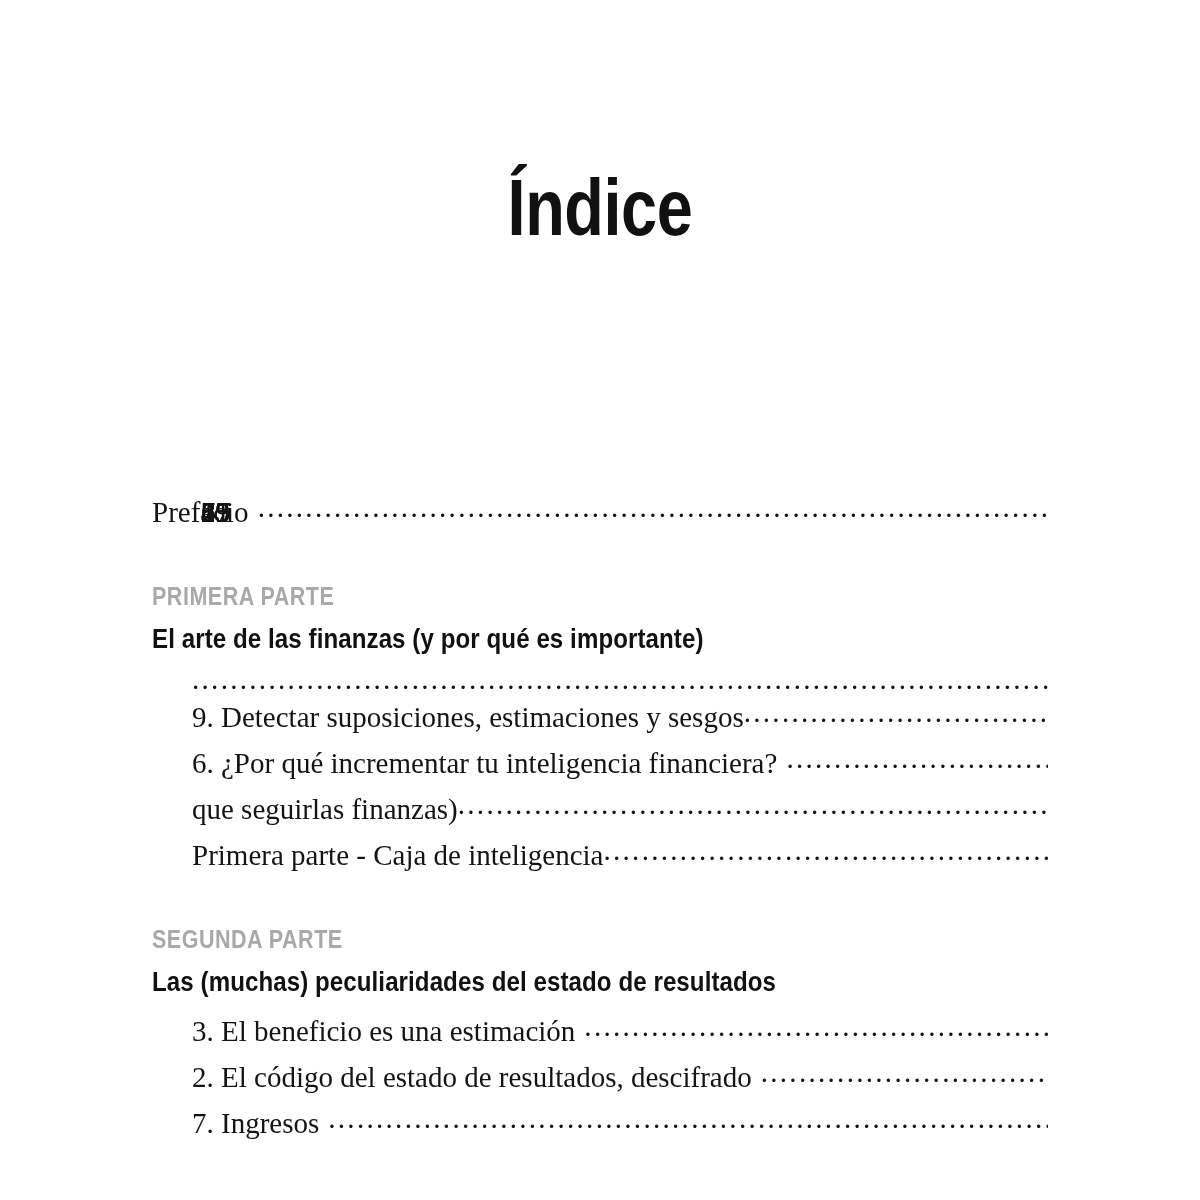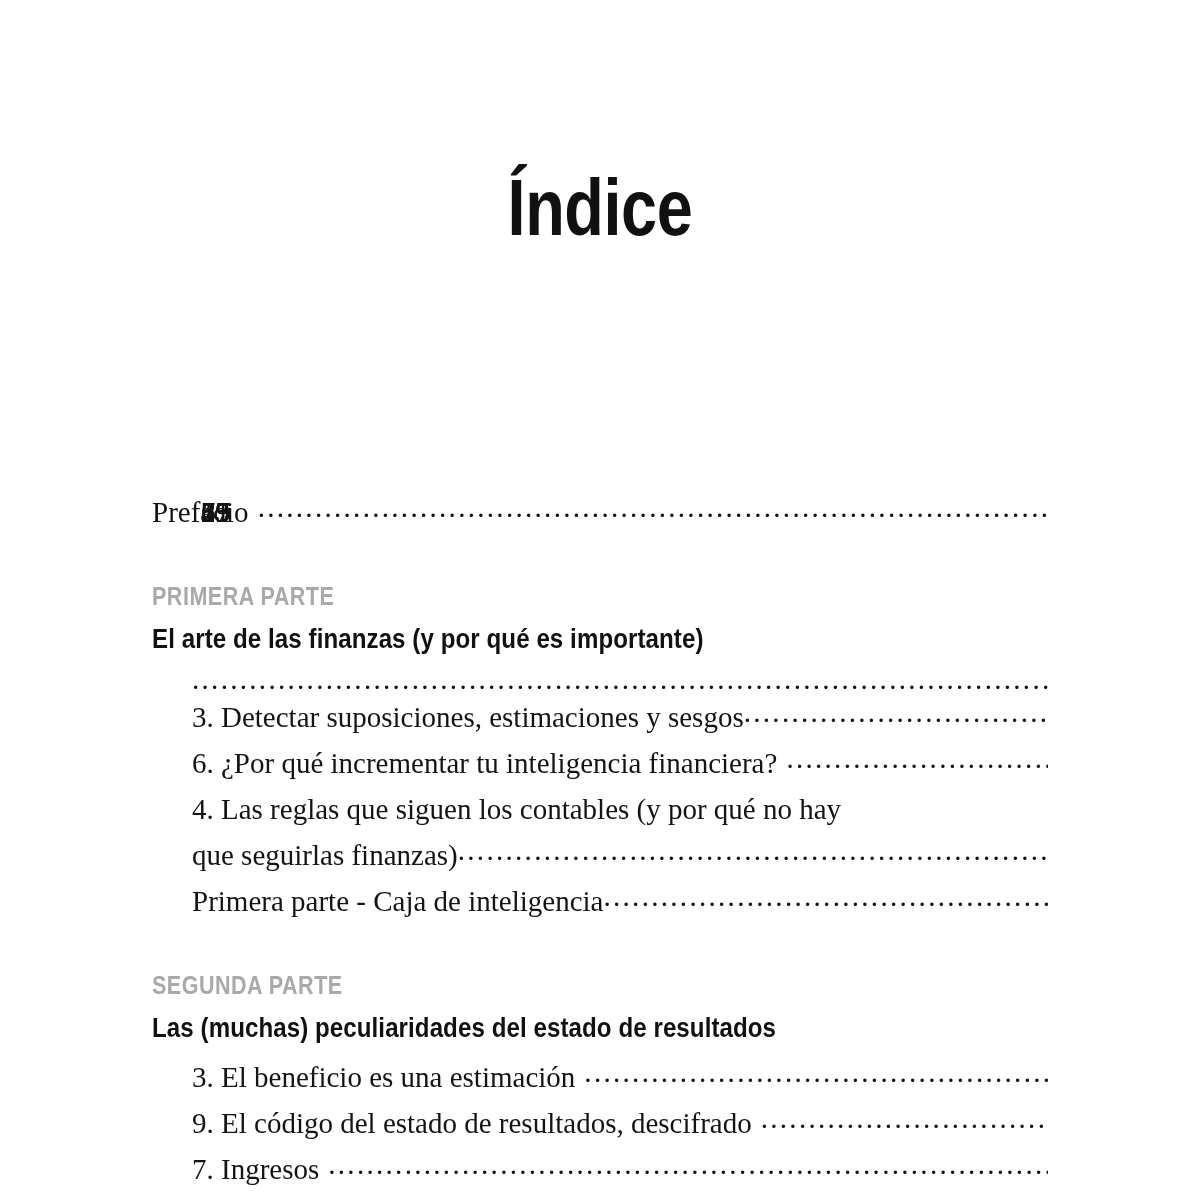--- a/index.html
+++ b/index.html
@@ -152,33 +152,30 @@
     <div class="part-block">
       <div class="part-label">PRIMERA PARTE</div>
       <div class="part-heading">El arte de las finanzas (y por qué es importante)</div>
 
       <div class="part-entries">
         <div class="entry indent">
           <span class="leader"></span>
           <span class="page">21</span>
         </div>
         <div class="entry indent">
-          <span class="label">3. Detectar suposiciones, estimaciones y sesgos</span>
+          <span class="label">9. Detectar suposiciones, estimaciones y sesgos</span>
           <span class="leader"></span>
           <span class="page">29</span>
         </div>
         <div class="entry indent gap">
           <span class="label">6. ¿Por qué incrementar tu inteligencia financiera?</span>
           <span class="leader"></span>
           <span class="page">37</span>
         </div>
 
-        <div class="entry indent">
-          <span class="label">4. Las reglas que siguen los contables (y por qué no hay</span>
-        </div>
         <div class="entry cont">
           <span class="label">que seguirlas finanzas)</span>
           <span class="leader"></span>
           <span class="page">49</span>
         </div>
         <div class="entry indent">
           <span class="label">Primera parte - Caja de inteligencia</span>
           <span class="leader"></span>
           <span class="page">63</span>
         </div>
@@ -189,21 +186,21 @@
       <div class="part-label">SEGUNDA PARTE</div>
       <div class="part-heading">Las (muchas) peculiaridades del estado de resultados</div>
 
       <div class="part-entries">
         <div class="entry indent gap">
           <span class="label">3. El beneficio es una estimación</span>
           <span class="leader"></span>
           <span class="page">69</span>
         </div>
         <div class="entry indent gap">
-          <span class="label">9. El código del estado de resultados, descifrado</span>
+          <span class="label">2. El código del estado de resultados, descifrado</span>
           <span class="leader"></span>
           <span class="page">75</span>
         </div>
         <div class="entry indent gap">
           <span class="label">7. Ingresos</span>
           <span class="leader"></span>
           <span class="page">85</span>
         </div>
       </div>
     </div>

